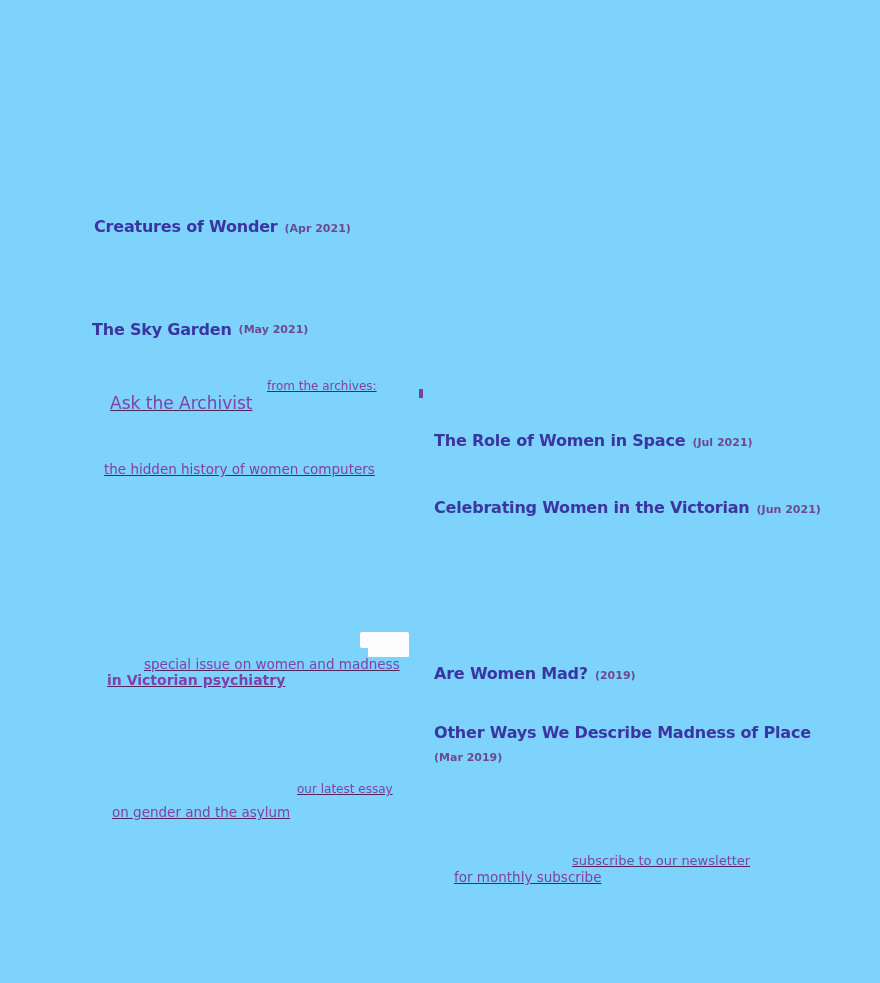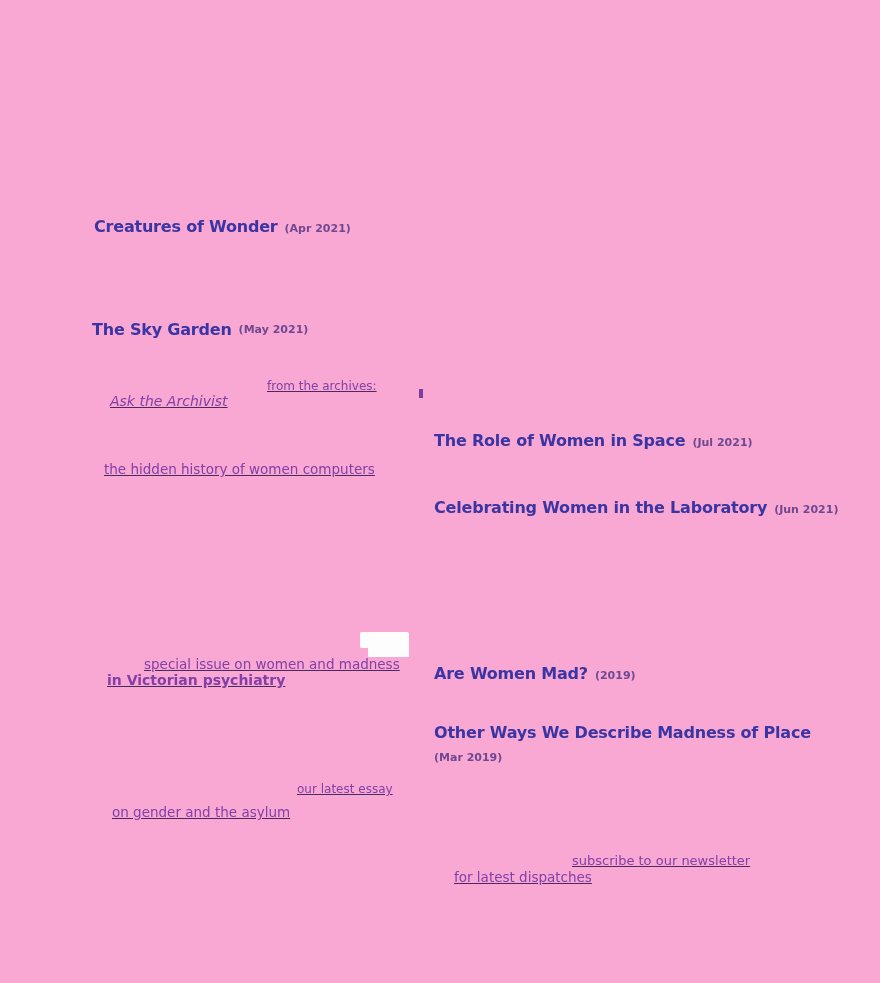--- a/index.html
+++ b/index.html
@@ -1,19 +1,19 @@
 <!DOCTYPE html>
 <html><head>
 <meta charset="utf-8">
 <style>
   html,body{margin:0;padding:0;background:#000;}
   #canvas{
     position:relative;
     width:880px;height:983px;
-    background:#f9a8d4;
+    background:#7dd3fc;
     overflow:hidden;
     font-family:"DejaVu Sans","Liberation Sans",sans-serif;
   }
   .abs{position:absolute;white-space:nowrap;}
   .title-row{display:flex;align-items:baseline;gap:7px;}
   .title-link{
     color:#3a35a2;
     font-weight:bold;
     font-size:16px;
     letter-spacing:-0.2px;
@@ -61,21 +61,21 @@
     <span class="title-link">Creatures of Wonder</span>
     <span class="post-date">(Apr 2021)</span>
   </div>
 
   <div class="abs title-row" style="left:92px;top:320px;align-items:center;">
     <span class="title-link">The Sky Garden</span>
     <span class="post-date">(May 2021)</span>
   </div>
 
   <span class="abs visited-link small" style="left:267px;top:379px;">from the archives:</span>
-  <span class="abs visited-link" style="left:110px;top:393px;font-size:14px;font-style:italic;">Ask the Archivist</span>
+  <span class="abs visited-link" style="left:110px;top:393px;font-size:17px;">Ask the Archivist</span>
   <span class="link-tick"></span>
 
   <span class="abs visited-link" style="left:144px;top:656px;font-size:13.5px;">special issue on women and madness</span>
 
   <span class="abs visited-link" style="left:104px;top:461px;font-size:13.5px;">the hidden history of women computers</span>
   <span class="abs visited-link bold" style="left:107px;top:672px;font-size:14px;">in Victorian psychiatry</span>
 
   <span class="abs visited-link small" style="left:297px;top:782px;">our latest essay</span>
   <span class="abs visited-link" style="left:112px;top:804px;font-size:13.5px;">on gender and the asylum</span>
 
@@ -83,30 +83,30 @@
     <div class="part-a"></div>
     <div class="part-b"></div>
   </div>
 
   <div class="abs title-row" style="left:434px;top:392px;margin-top:39px;">
     <span class="title-link">The Role of Women in Space</span>
     <span class="post-date">(Jul 2021)</span>
   </div>
 
   <div class="abs title-row" style="left:434px;top:498px;">
-    <span class="title-link">Celebrating Women in the Laboratory</span>
+    <span class="title-link">Celebrating Women in the Victorian</span>
     <span class="post-date">(Jun 2021)</span>
   </div>
 
   <div class="abs title-row" style="left:434px;top:664px;">
     <span class="title-link">Are Women Mad?</span>
     <span class="post-date">(2019)</span>
   </div>
 
   <div class="abs" style="left:434px;top:723px;">
     <div><span class="title-link">Other Ways We Describe Madness of Place</span></div>
     <div style="margin-top:4px;"><span class="post-date">(Mar 2019)</span></div>
   </div>
 
   <span class="abs visited-link" style="left:572px;top:853px;font-size:13px;">subscribe to our newsletter</span>
-  <span class="abs visited-link" style="left:454px;top:869px;font-size:13.5px;">for latest dispatches</span>
+  <span class="abs visited-link" style="left:454px;top:869px;font-size:13.5px;">for monthly subscribe</span>
 
 </div>
 
 </body></html>

